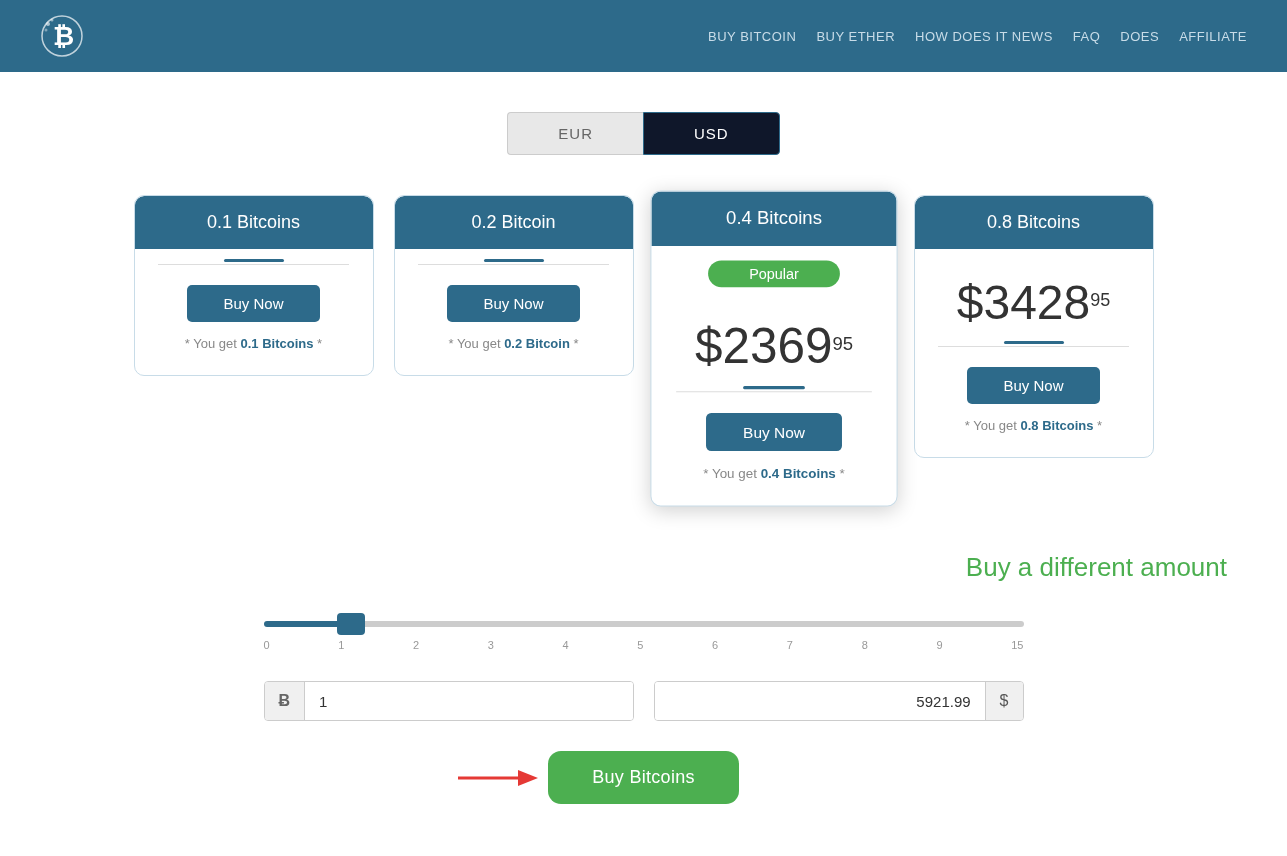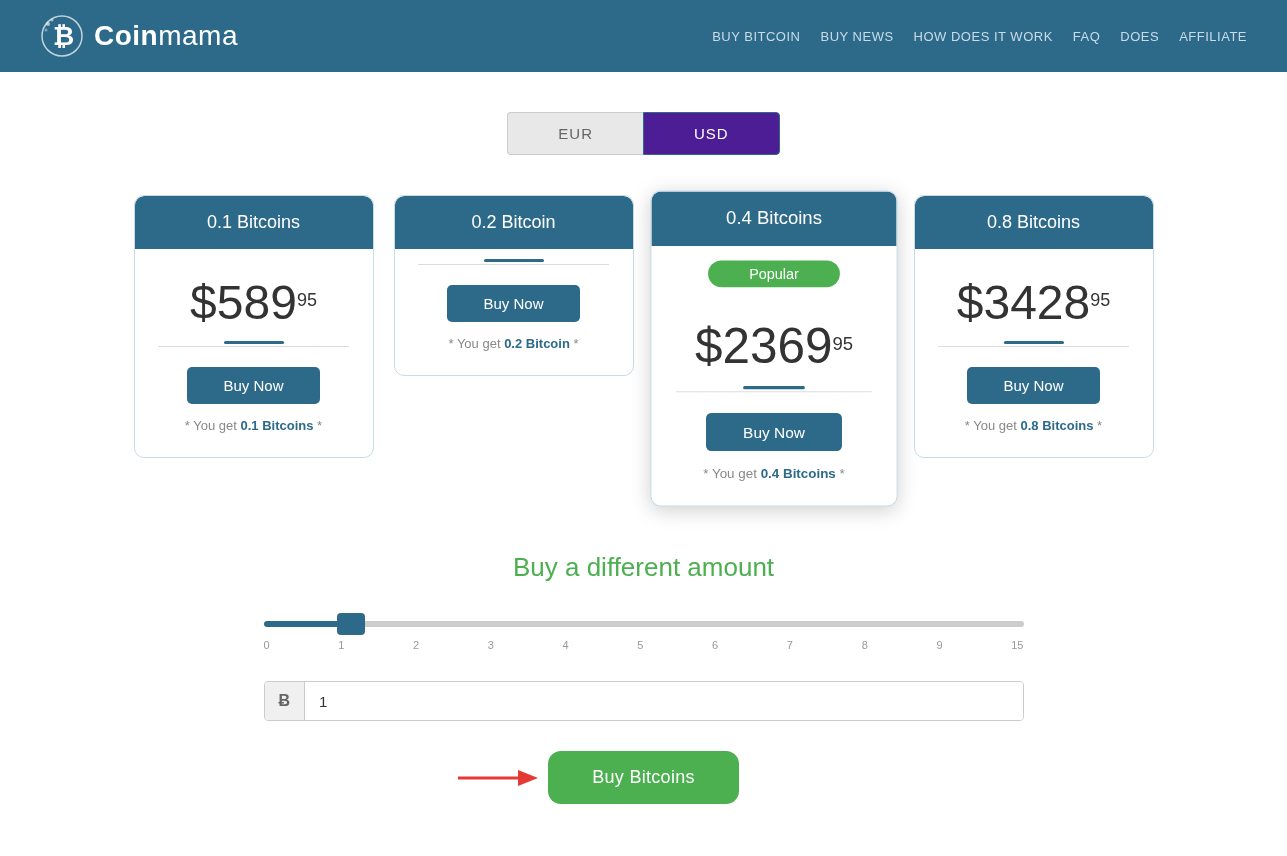--- a/index.html
+++ b/index.html
@@ -67,21 +67,21 @@
       border: 1px solid #ccc;
       letter-spacing: 1px;
     }
     .currency-btn.eur {
       background: #e8e8e8;
       color: #666;
       border-radius: 4px 0 0 4px;
       border-right: none;
     }
     .currency-btn.usd {
-      background: #4c1d95;
+      background: #0f172a;
       color: white;
       border-radius: 0 4px 4px 0;
       border-color: #2d6a8a;
     }
 
     
     .cards-row {
       display: flex;
       gap: 20px;
       justify-content: center;
@@ -177,20 +177,21 @@
 
     
     .different-amount {
       text-align: center;
       margin-bottom: 30px;
     }
     .different-amount h2 {
       font-size: 26px;
       font-weight: 300;
       color: #2d6a8a;
+      text-align: right;
     }
     .different-amount h2 span {
       color: #4caf50;
     }
 
     
     .slider-section {
       max-width: 760px;
       margin: 0 auto 30px;
     }
@@ -301,50 +302,42 @@
   <div class="logo-area">
 
     <svg class="logo-icon" viewBox="0 0 44 44">
       <circle cx="22" cy="22" r="20" fill="none" stroke="white" stroke-width="1.5" opacity="0.7"></circle>
       <text x="13" y="31" font-size="26" fill="white" font-weight="bold">₿</text>
 
       <circle cx="8" cy="10" r="2" fill="white" opacity="0.6"></circle>
       <circle cx="12" cy="6" r="1.5" fill="white" opacity="0.5"></circle>
       <circle cx="6" cy="16" r="1.5" fill="white" opacity="0.4"></circle>
     </svg>
-    <span class="logo-text">
-      <strong>Coin</strong><span>mama</span>
-    </span>
   </div>
   <nav class="nav">
     <a>BUY BITCOIN</a>
-    <a>BUY NEWS</a>
-    <a>HOW DOES IT WORK</a>
+    <a>BUY ETHER</a>
+    <a>HOW DOES IT NEWS</a>
     <a>FAQ</a>
     <a>DOES</a>
     <a>AFFILIATE</a>
   </nav>
 </header>
 
 <main class="main">
 
   <div class="currency-toggle">
     <button class="currency-btn eur">EUR</button>
     <button class="currency-btn usd">USD</button>
   </div>
 
   <div class="cards-row">
 
     <div class="card">
       <div class="card-header">0.1 Bitcoins</div>
-      <div class="card-price-wrap">
-        <span class="card-price">
-          <span>$589</span><sup>95</sup>
-        </span>
-      </div>
       <div class="card-divider"></div>
       <div class="card-divider-light"></div>
       <button class="buy-now-btn">Buy Now</button>
       <div class="card-footer">
         <span>* You get </span><strong>0.1 Bitcoins</strong><span> *</span>
       </div>
     </div>
 
     <div class="card">
       <div class="card-header">0.2 Bitcoin</div>
@@ -414,20 +407,24 @@
       <span>9</span>
       <span>15</span>
     </div>
   </div>
 
   <div class="input-row">
     <div class="input-group">
       <span class="input-prefix">Ƀ</span>
       <input type="text" id="btcInput" value="1" style="">
     </div>
+    <div class="input-group">
+      <input type="text" id="usdInput" value="5921.99" style="text-align: right;">
+      <span class="input-suffix">$</span>
+    </div>
   </div>
 
   <div class="buy-section">
     <div class="arrow-wrap">
       
       <svg class="red-arrow" width="80" height="30" viewBox="0 0 80 30">
         <line x1="0" y1="15" x2="65" y2="15" stroke="#e53935" stroke-width="3"></line>
         <polygon points="60,7 80,15 60,23" fill="#e53935"></polygon>
       </svg>
       <button class="buy-bitcoins-btn">Buy Bitcoins</button>

